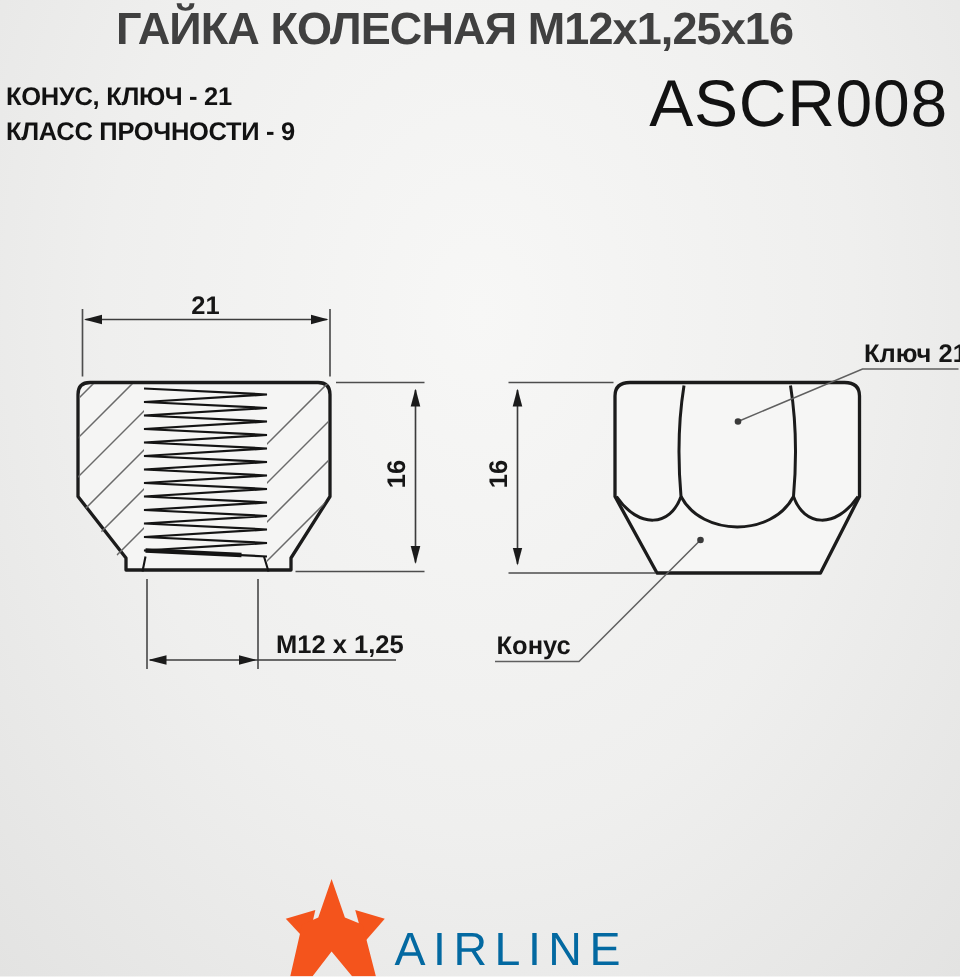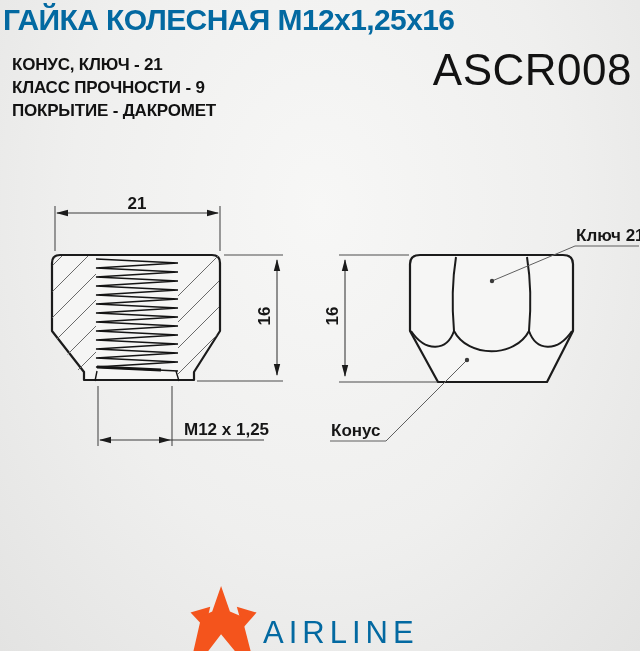--- a/index.html
+++ b/index.html
@@ -5,24 +5,24 @@
   html,body{margin:0;padding:0;}
   body{
     width:640px;height:651px;overflow:hidden;position:relative;
     font-family:"Liberation Sans",sans-serif;
     background:radial-gradient(ellipse at 50% 32%, #f7f7f6 0%, #efefee 55%, #e3e3e2 100%);
   }
   .abs{position:absolute;}
   .title{
     left:3px;top:3px;width:600px;
     font-size:30px;font-weight:800;letter-spacing:-0.6px;
-    color:#0369a1;white-space:nowrap;
+    color:#404040;white-space:nowrap;text-align:center;
   }
   .specs{
-    left:12px;top:53px;
+    left:4px;top:53px;
     font-size:17px;font-weight:800;line-height:23px;color:#121212;
     letter-spacing:-0.2px;
   }
   .sku{
     right:8px;top:45px;
     font-size:44px;font-weight:400;color:#121212;letter-spacing:0.5px;
   }
   .drawing{left:0;top:0;width:640px;height:651px;}
   svg text{
     font-family:"Liberation Sans",sans-serif;
@@ -34,21 +34,20 @@
     font-size:31px;font-weight:400;letter-spacing:5px;color:#0369a1;
   }
 </style>
 </head>
 <body>
 
 <div class="abs title">ГАЙКА КОЛЕСНАЯ М12х1,25х16</div>
 <div class="abs specs">
   <div>КОНУС, КЛЮЧ - 21</div>
   <div>КЛАСС ПРОЧНОСТИ - 9</div>
-  <div>ПОКРЫТИЕ - ДАКРОМЕТ</div>
 </div>
 <div class="abs sku">ASCR008</div>
 
 <svg class="abs drawing" viewBox="0 0 640 651" xmlns="http://www.w3.org/2000/svg">
   <defs>
     <marker id="arr" viewBox="0 0 12 8" refX="11" refY="4" markerWidth="12" markerHeight="8" markerUnits="userSpaceOnUse" orient="auto-start-reverse">
       <path d="M12,4 L0,0.8 L0,7.2 Z" fill="#1b1b1b"></path>
     </marker>
     <clipPath id="hatchL">
         <polygon points="53,256 96,256 96,379 84,379 52,331"></polygon>

